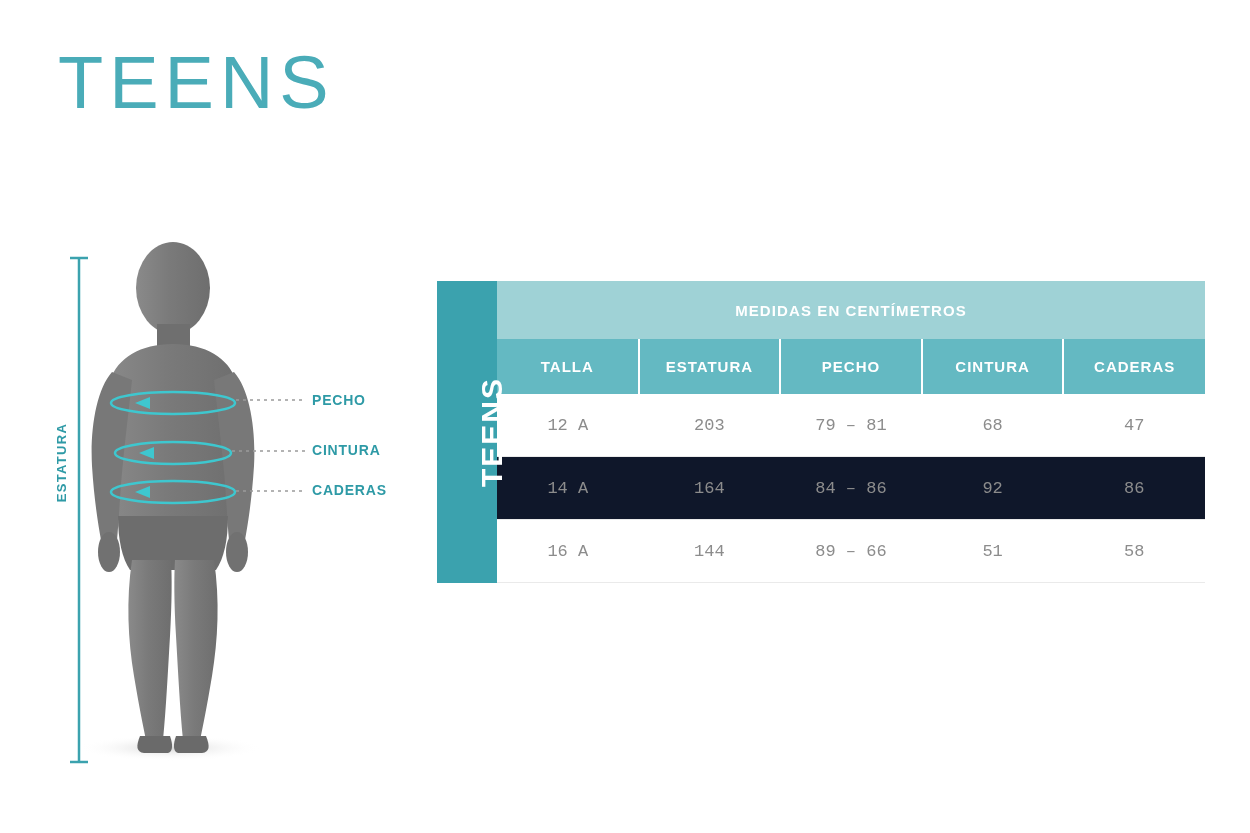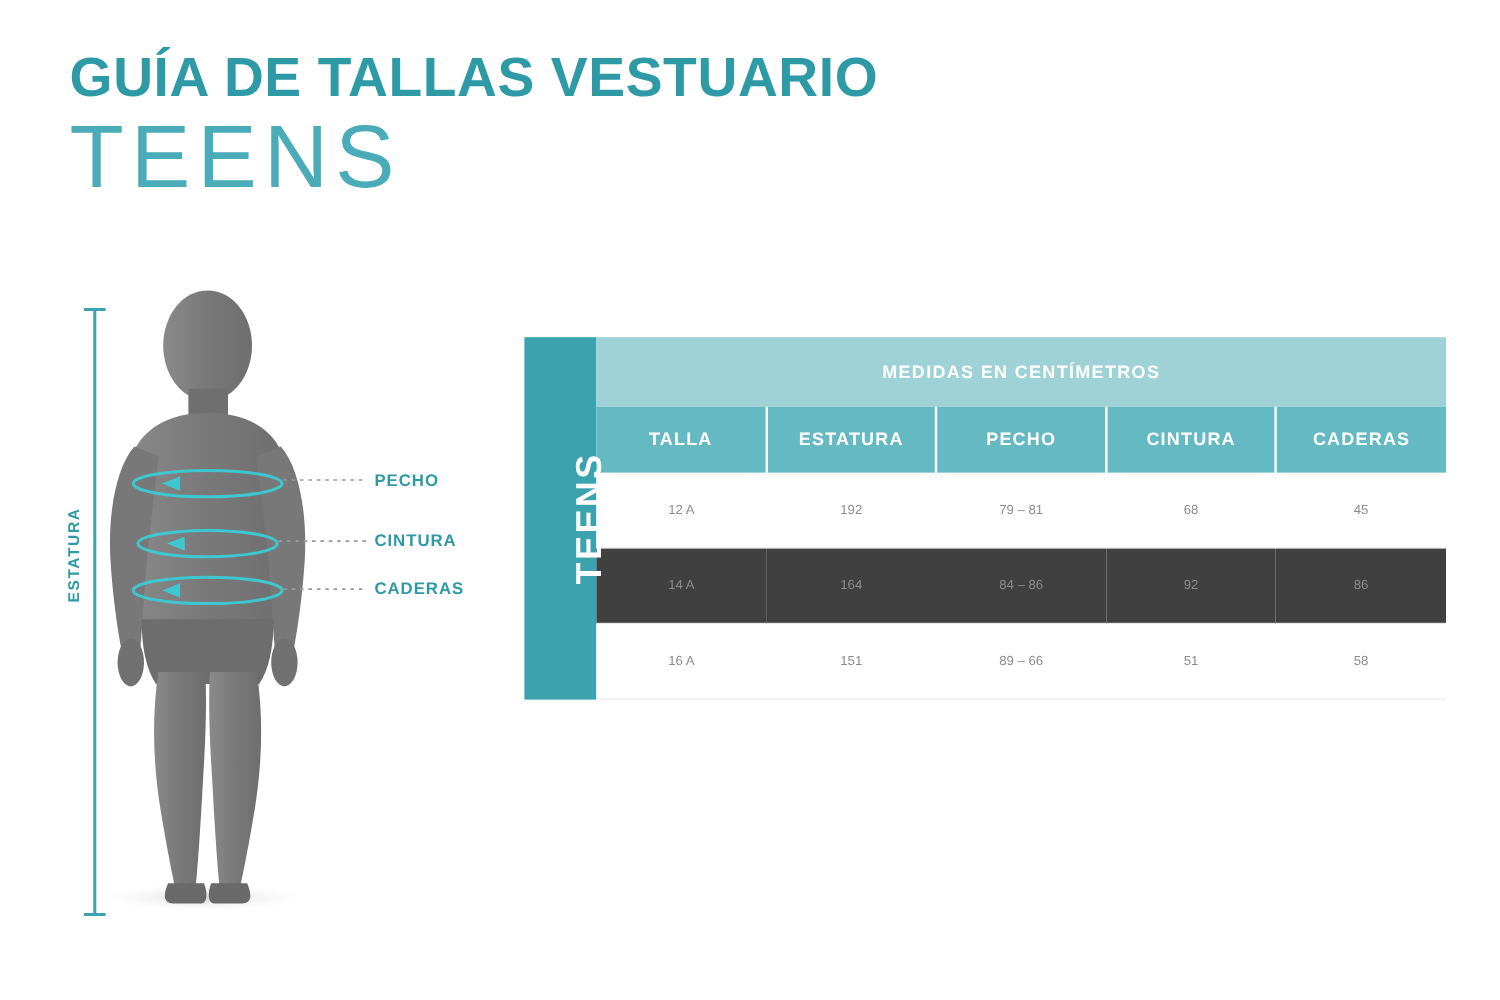--- a/index.html
+++ b/index.html
@@ -130,34 +130,34 @@
     text-align: center;
     font-size: 15px;
     font-weight: bold;
     letter-spacing: 1px;
     border-right: 2px solid #ffffff;
   }
   .cell-head:last-child { border-right: none; }
   .cell-body {
     height: 62px;
     text-align: center;
-    font-size: 11px;
+    font-size: 17px;
     color: #8c8c8c;
     background: #ffffff;
     border-bottom: 1px solid #eaeaea;
+    font-family: Liberation Mono, monospace;
   }
   tr.alt .cell-body {
-    background: #404040;
+    background: #0f172a;
   }
 </style>
 </head>
 <body>
 
 <div id="title-block">
-  <div id="title-main">GUÍA DE TALLAS VESTUARIO</div>
   <div id="title-sub">TEENS</div>
 </div>
 
 <div id="figure-area">
 
   <svg id="estatura-bracket" viewBox="0 0 22 512" xmlns="http://www.w3.org/2000/svg">
     <line x1="11" y1="4" x2="11" y2="508" stroke="#3ba2ae" stroke-width="2.5"></line>
     <line x1="2" y1="4" x2="20" y2="4" stroke="#3ba2ae" stroke-width="2.5"></line>
     <line x1="2" y1="508" x2="20" y2="508" stroke="#3ba2ae" stroke-width="2.5"></line>
   </svg>
@@ -245,34 +245,34 @@
     </tr>
     <tr>
       <th class="cell-head">TALLA</th>
       <th class="cell-head">ESTATURA</th>
       <th class="cell-head">PECHO</th>
       <th class="cell-head">CINTURA</th>
       <th class="cell-head">CADERAS</th>
     </tr>
     <tr>
       <td class="cell-body">12 A</td>
-      <td class="cell-body">192</td>
+      <td class="cell-body">203</td>
       <td class="cell-body">79 – 81</td>
       <td class="cell-body">68</td>
-      <td class="cell-body">45</td>
+      <td class="cell-body">47</td>
     </tr>
     <tr class="alt">
       <td class="cell-body">14 A</td>
       <td class="cell-body">164</td>
       <td class="cell-body">84 – 86</td>
       <td class="cell-body">92</td>
       <td class="cell-body">86</td>
     </tr>
     <tr>
       <td class="cell-body">16 A</td>
-      <td class="cell-body">151</td>
+      <td class="cell-body">144</td>
       <td class="cell-body">89 – 66</td>
       <td class="cell-body">51</td>
       <td class="cell-body">58</td>
     </tr>
   </tbody>
     </table>
 </div>
 
 </body></html>

